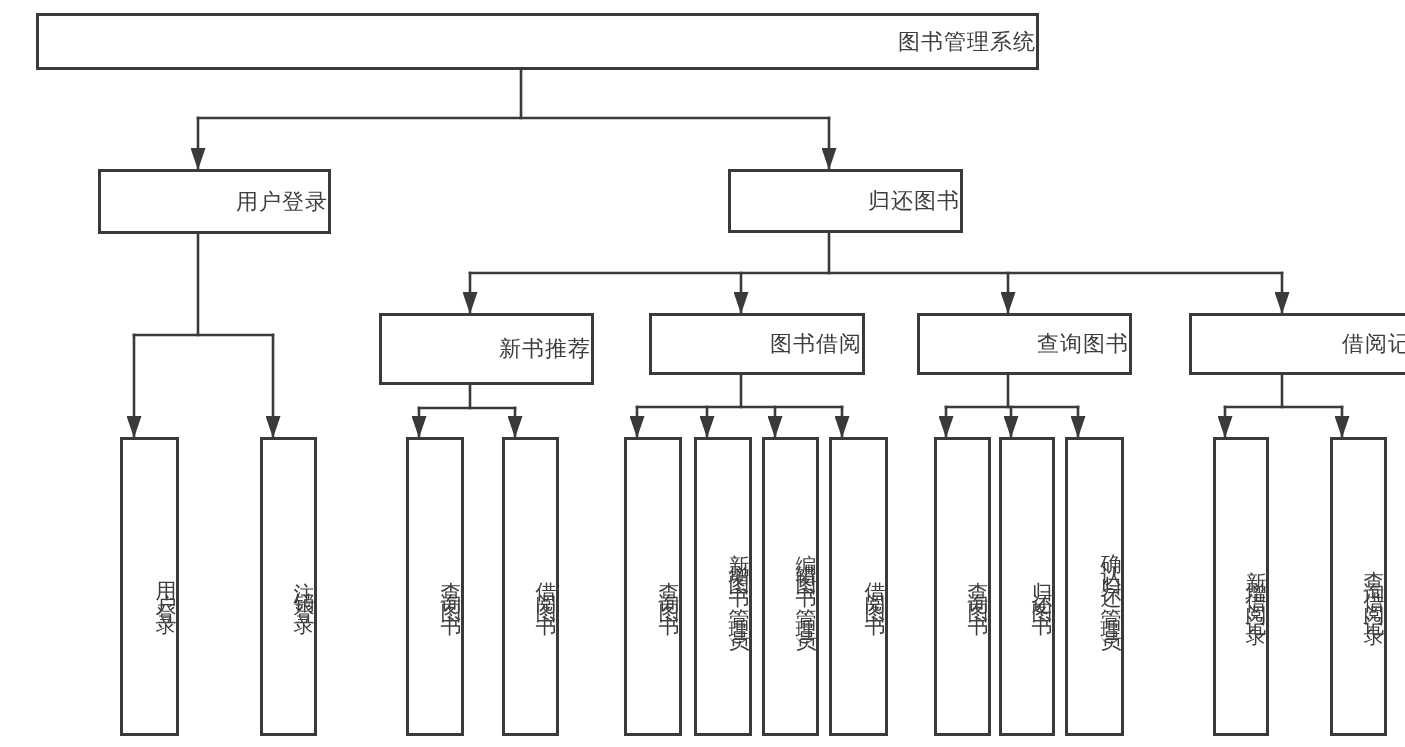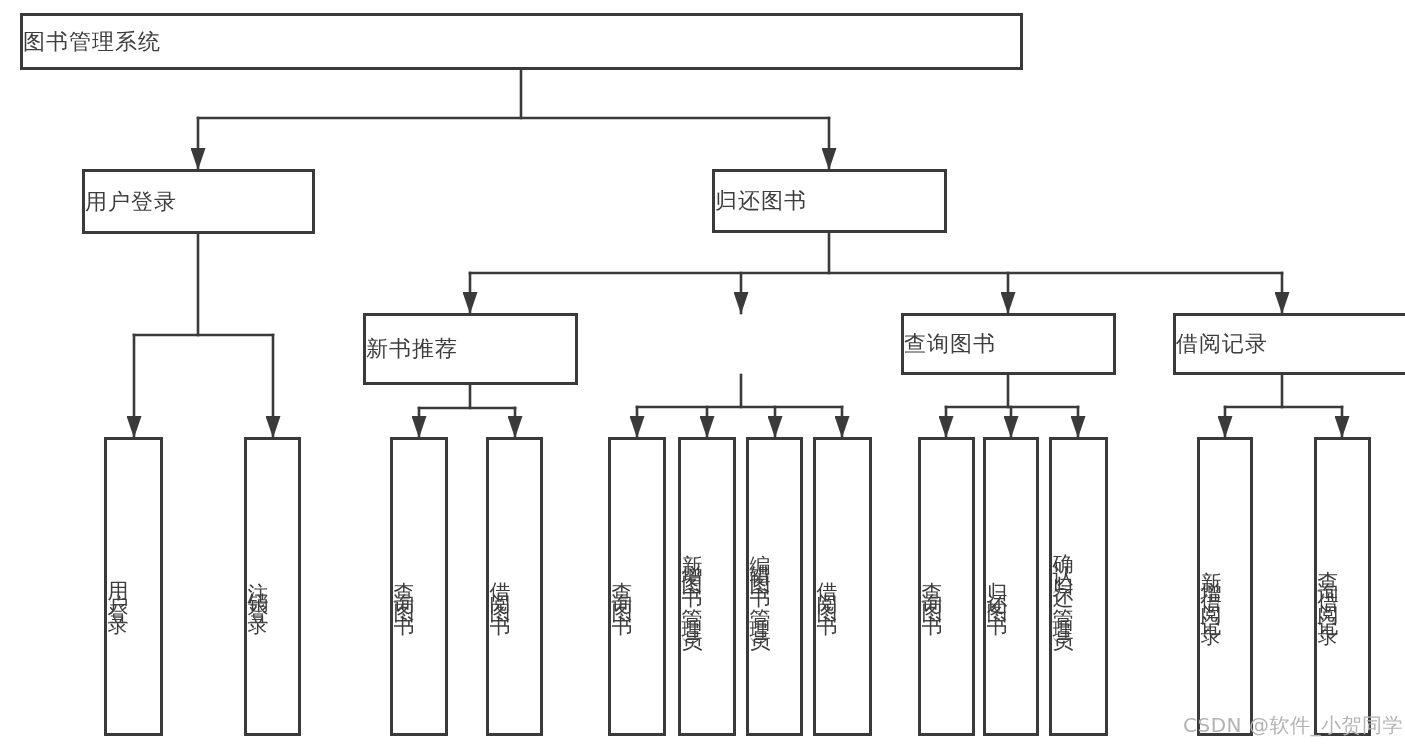--- a/index.html
+++ b/index.html
@@ -3,22 +3,23 @@
 <meta charset="utf-8">
 <style>
   html,body{margin:0;padding:0;background:#ffffff;}
   .stage{
     position:relative;width:1405px;height:747px;background:#ffffff;overflow:hidden;
     font-family:"DejaVu Sans","Liberation Sans",sans-serif;color:#3d3d3d;
   }
   .wires{position:absolute;left:0;top:0;width:1405px;height:747px;z-index:1;}
   .box{
     position:absolute;box-sizing:border-box;background:#ffffff;
-    border:3px solid #3a3a3a;display:flex;align-items:center;justify-content:flex-start;
+    border:3px solid #3a3a3a;display:flex;align-items:center;justify-content:flex-end;
     z-index:2;
+    margin-left:16px;
   }
   .box.h span{font-size:22px;letter-spacing:1px;white-space:nowrap;}
   .box.v span{
     writing-mode:vertical-rl;text-orientation:mixed;
     font-size:21px;line-height:1;letter-spacing:11px;white-space:nowrap;
   }
   .watermark{
     position:absolute;left:1183px;top:712px;z-index:3;
     font-size:20px;color:#b3b3b3;letter-spacing:0.5px;white-space:nowrap;
   }
@@ -85,20 +86,23 @@
   <div class="box h" style="left:82px;top:169px;width:233px;height:65px">
     <span>用户登录</span>
   </div>
   <div class="box h" style="left:712px;top:169px;width:235px;height:64px">
     <span>归还图书</span>
   </div>
 
   <div class="box h" style="left:363px;top:313px;width:215px;height:72px">
     <span>新书推荐</span>
   </div>
+  <div class="box h" style="left:633px;top:313px;width:216px;height:62px">
+    <span>图书借阅</span>
+  </div>
   <div class="box h" style="left:901px;top:313px;width:215px;height:62px">
     <span>查询图书</span>
   </div>
   <div class="box h" style="left:1173px;top:313px;width:248px;height:62px">
     <span>借阅记录</span>
   </div>
 
   <div class="box v" style="left:104px;top:437px;width:59px;height:299px">
     <span>用户登录</span>
   </div>
@@ -132,15 +136,14 @@
   <div class="box v" style="left:1049px;top:437px;width:59px;height:299px">
     <span>确认归还（管理员）</span>
   </div>
   <div class="box v" style="left:1197px;top:437px;width:56px;height:299px">
     <span>新增借阅记录</span>
   </div>
   <div class="box v" style="left:1314px;top:437px;width:57px;height:299px">
     <span>查询借阅记录</span>
   </div>
 
-  <div class="watermark">CSDN @软件_小贺同学</div>
 
 </div>
 
 </body></html>

